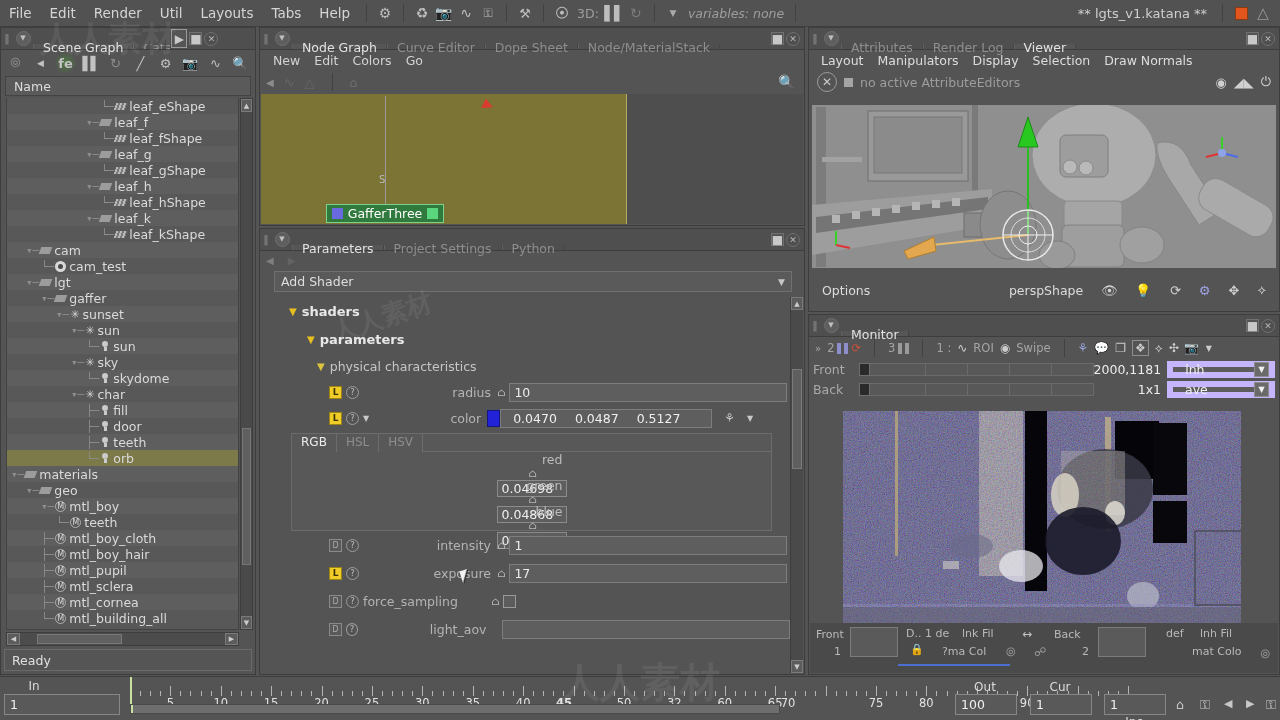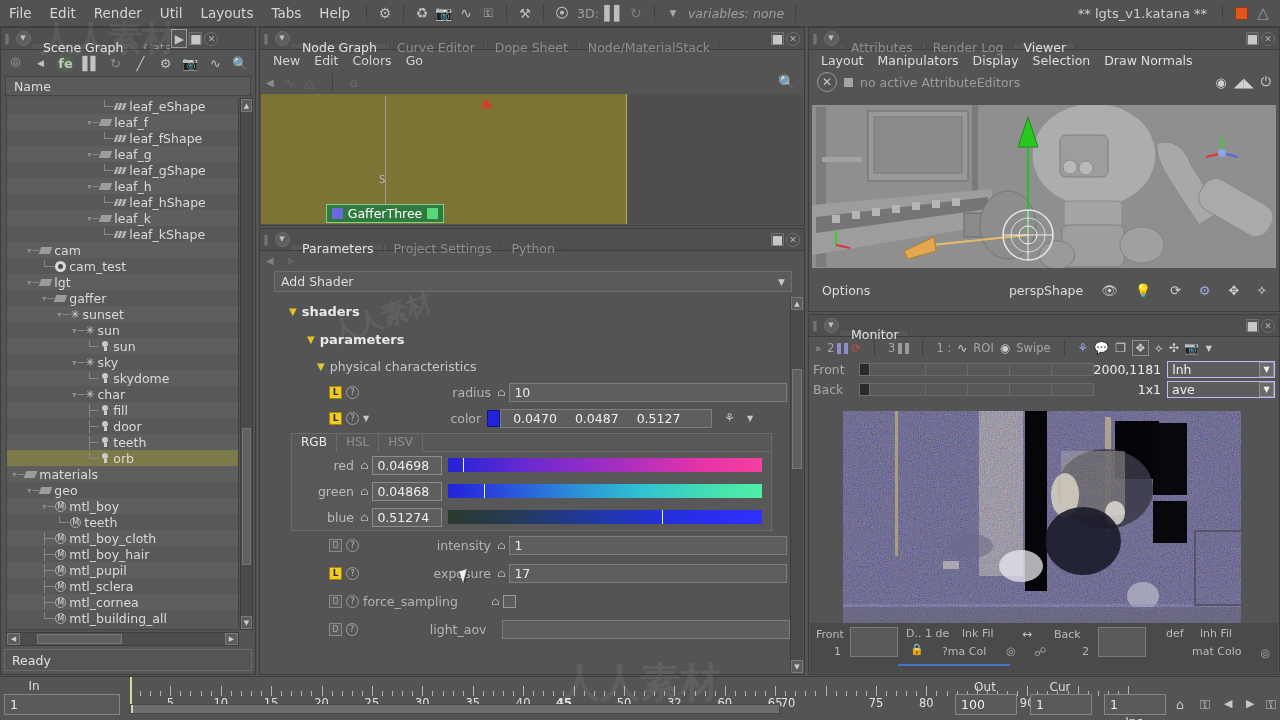--- a/index.html
+++ b/index.html
@@ -149,21 +149,21 @@
   .keyglyph { color:#b8b8b8; font-size:11px; margin:0 4px 0 6px; font-family:"DejaVu Serif",serif;}
   .field { height:19px; background:#5e5e5e; border:1px solid #7d7d7d; color:#ececec;
            display:flex; align-items:center; padding-left:4px; font-size:12.5px;}
   .swatch { width:13px; height:17px; background:#2222d8; border:1px solid #151580; }
   .colorfield { height:19px; background:#5e5e5e; border:1px solid #7d7d7d; display:flex;
                 align-items:center; gap:18px; padding-left:12px; color:#efefef; font-size:12.5px;}
   .rgbbox { margin:2px 18px 0 30px; border:1px solid #6c6c6c; background:#585858;}
   .rgbtabs { display:flex; height:18px; align-items:stretch; }
   .rgbtab { padding:1px 9px; font-size:12px; color:#8e8e8e; border-right:1px solid #6c6c6c;}
   .rgbtab.active { color:#ececec; }
-  .chrow { display:flex; align-items:center; height:26px; }
+  .chrow { display:flex; align-items:center; height:26px;flex-direction:column; }
   .chlabel { width:62px; text-align:right; color:#bcbcbc; font-size:12.5px;}
   .chfield { width:70px; height:19px; background:#5e5e5e; border:1px solid #8b8b8b;
              color:#f0f0f0; font-size:12.5px; display:flex; align-items:center; padding-left:4px;}
   .ramp { flex:1; height:14px; margin:0 9px 0 6px; position:relative; }
   .ramp .mk { position:absolute; top:0; bottom:0; width:1px; background:#f2f2f2;}
   .cbox { width:13px; height:13px; background:#5c5c5c; border:1px solid #9a9a9a;}
   .p-scroll { position:absolute; right:1px; top:68px; bottom:1px; width:13px; background:#4a4a4a;
               border-left:1px solid #3d3d3d;}
   .p-scroll .thumb { position:absolute; left:1px; right:1px; top:72px; height:100px;
                      background:#5f5f5f; border:1px solid #7a7a7a;}
@@ -191,22 +191,22 @@
                color:#a5a5a5; font-size:11.5px;}
   .mon-tools .seg { display:flex; align-items:center; gap:3px;}
   .mon-tools .bar2 { display:inline-block; width:4px; height:11px; background:#8e8eca; }
   .mon-tools .bar3 { display:inline-block; width:4px; height:11px; background:#9a9a9a; }
   .mon-ico { color:#cccccc; font-size:12px; }
   .frow { height:20px; display:flex; align-items:center; gap:0; padding:0 4px; }
   .frow .fl { width:46px; color:#a9a9a9; font-size:12.5px;}
   .chip { width:11px; height:13px; background:#2a2a2a; border:1px solid #6f6f6f;}
   .cell { height:13px; border:1px solid #6a6a6a; border-left:0; background:#585858;}
   .numtxt { color:#ececec; font-size:12.5px; margin:0 6px 0 auto; }
-  .combo { width:108px; height:17px; background:#5c5c5c; border:1px solid #c4b5fd;
-           display:flex; align-items:center; padding-left:4px; color:#efefef; font-size:12.5px;}
+  .combo { width:108px; height:17px; background:#5c5c5c; border:6px solid #c4b5fd;
+           display:flex; align-items:center; padding-left:12px; color:#efefef; font-size:12.5px;}
   .combo .dd { margin-left:auto; width:15px; height:15px; background:#6a6a6a; border:1px solid #8d8d8d;
                display:flex; align-items:center; justify-content:center; font-size:8px;}
   .mon-img { position:absolute; left:34px; right:38px; top:96px; height:218px; overflow:hidden;
              background:#111018;}
   .mon-bottom { position:absolute; left:1px; right:1px; bottom:1px; height:50px;
                 background:#4a4a4a; overflow:hidden; }
   .mb-txt { position:absolute; color:#b9b9b9; font-size:11px; white-space:nowrap;}
   .mb-box { position:absolute; background:#5a5a5a; border:1px solid #7b7b7b;}
 
   

